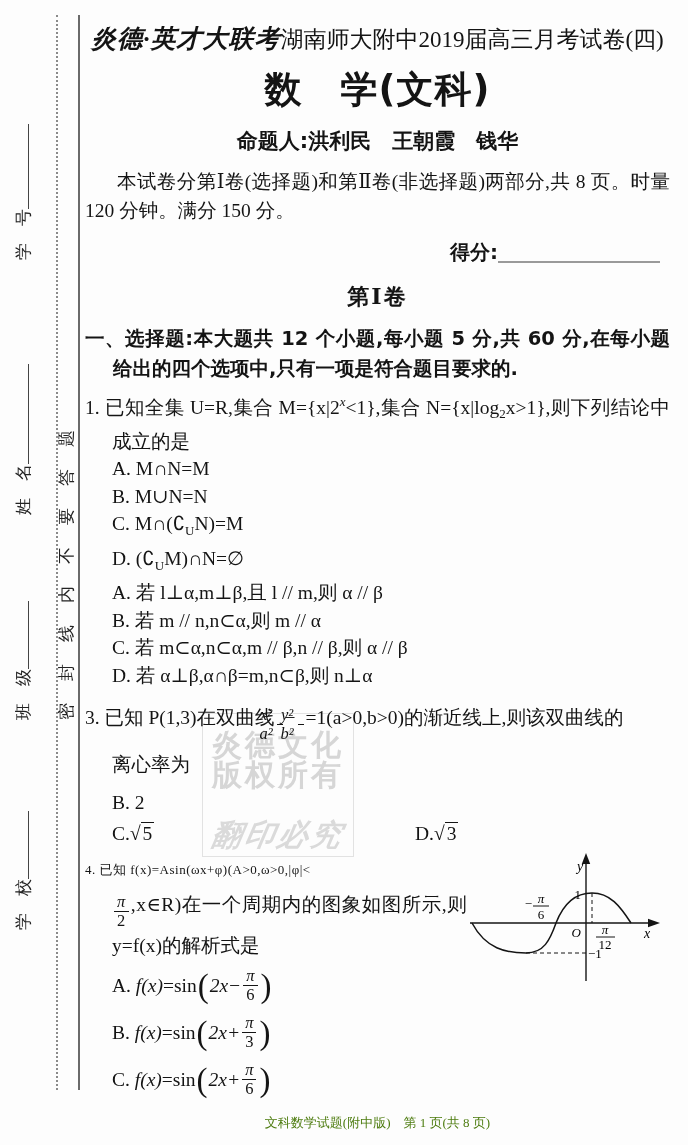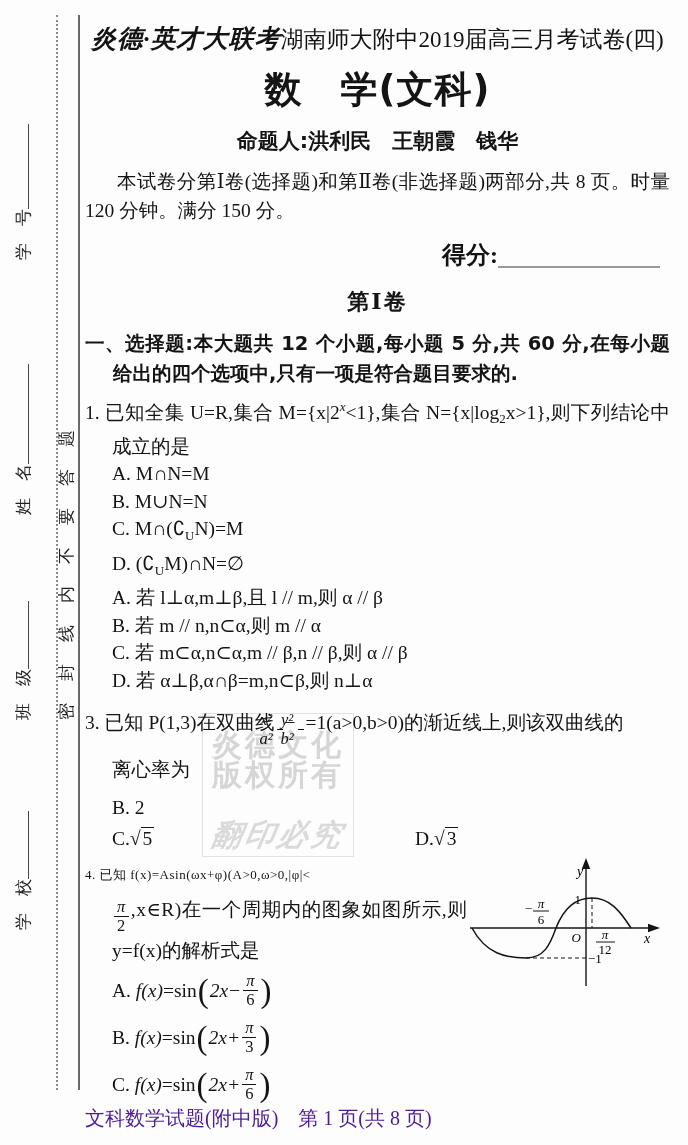--- a/index.html
+++ b/index.html
@@ -38,21 +38,21 @@
   .wm .w3{margin-top:30px;font-style:italic;transform:skewX(-10deg);color:#dadada;}
 
   
   .main{position:absolute;left:85px;top:0;width:585px;z-index:1;}
   .hline{margin-top:22px;text-align:center;white-space:nowrap;font-size:23px;}
   .brand{font-weight:bold;font-style:italic;font-size:25px;letter-spacing:1px;}
   .subject{margin-top:10px;text-align:center;font-size:37px;font-weight:bold;letter-spacing:1px;}
   .authors{margin-top:12px;text-align:center;font-size:21px;font-weight:bold;}
   .intro{margin-top:12px;font-size:19.5px;line-height:29px;text-indent:32px;text-align:justify;}
   .scorerow{margin-top:14px;display:flex;justify-content:flex-end;align-items:flex-end;padding-right:10px;}
-  .scorerow .lab{font-size:24px;font-weight:bold;font-family:Liberation Serif, serif;}
+  .scorerow .lab{font-size:20px;font-weight:bold;}
   .scoreline{display:inline-block;width:162px;height:1px;border-bottom:2px solid #9a9a9a;margin-bottom:3px;}
   .sect{margin-top:16px;text-align:center;font-size:22px;font-weight:bold;letter-spacing:2px;}
   .instr{margin-top:12px;font-size:19.5px;line-height:30px;font-weight:bold;
          font-family:"DejaVu Sans","Liberation Sans",sans-serif;
          padding-left:28px;text-indent:-28px;text-align:justify;}
 
   .q{font-size:19.5px;line-height:27.5px;padding-left:27px;text-indent:-27px;margin-top:4px;text-align:justify;}
   .opt{font-size:19.5px;line-height:27.5px;margin-left:27px;}
   sub,sup{font-size:13px;}
 
@@ -73,21 +73,21 @@
   .q4wrap{position:relative;margin-top:6px;}
   .q4text{width:412px;}
   .q4l1{font-size:13px;line-height:30px;padding-left:27px;text-indent:-27px;letter-spacing:0.5px;}
   .q4l2{font-size:19.5px;line-height:40px;margin-left:27px;letter-spacing:0.5px;}
   .q4l3{font-size:19.5px;line-height:32px;margin-left:27px;}
   .q4opt{display:flex;align-items:center;height:47px;margin-left:27px;font-size:19.5px;}
   .q4opt .bp{font-size:33px;font-weight:400;margin:0 1px;transform:scaleY(1.05);}
   .q4opt .frac{vertical-align:baseline;}
   .graph{position:absolute;right:-3px;top:-6px;}
 
-  .footer{position:absolute;left:85px;width:585px;bottom:13px;font-size:20px;color:#4c1d95;}
+  .footer{position:absolute;left:85px;width:585px;bottom:13px;text-align:center;font-size:13px;color:#4d7c0f;}
 </style>
 </head>
 <body>
 
 <div class="dotline"></div>
 <div class="solidline"></div>
 
 <div class="vstrip fields">
   <div class="vrot">
     <span class="vfield s1"><span>学　校</span><span class="vblank"></span></span><span class="vfield s2"><span>班　级</span><span class="vblank"></span></span><span class="vfield s3"><span>姓　名</span><span class="vblank"></span></span><span class="vfield s4"><span>学　号</span><span class="vblank"></span></span>

